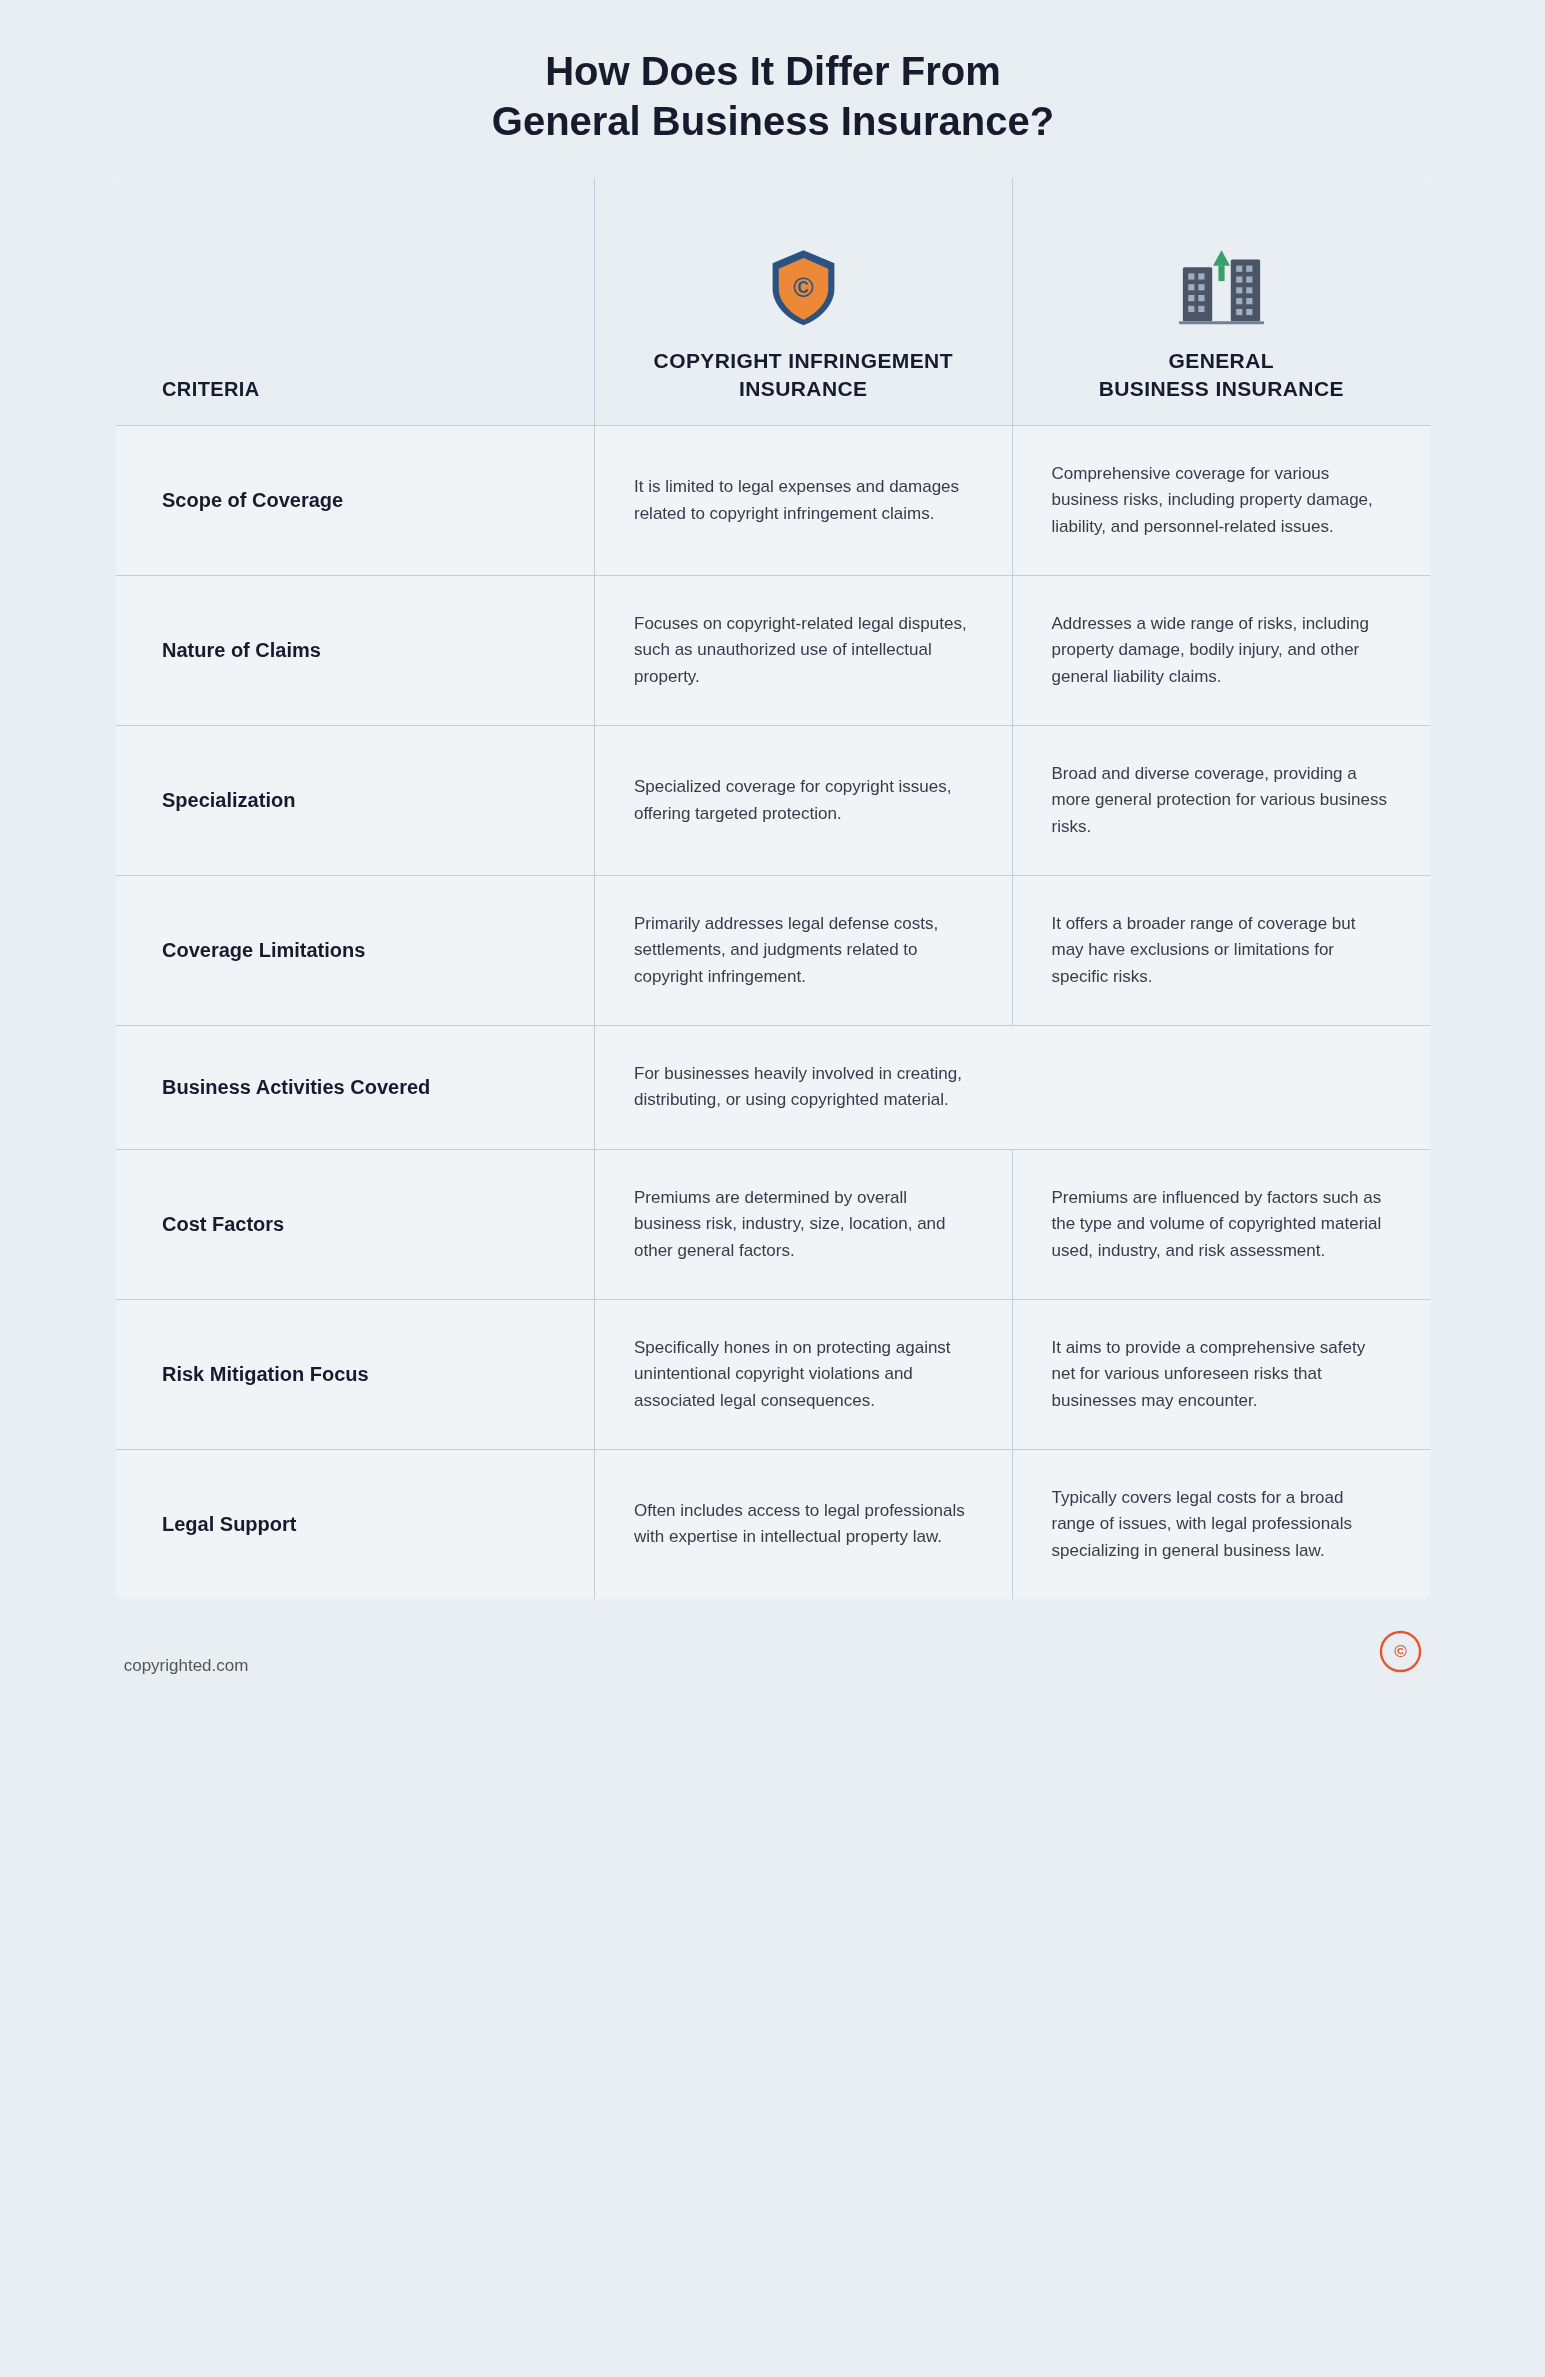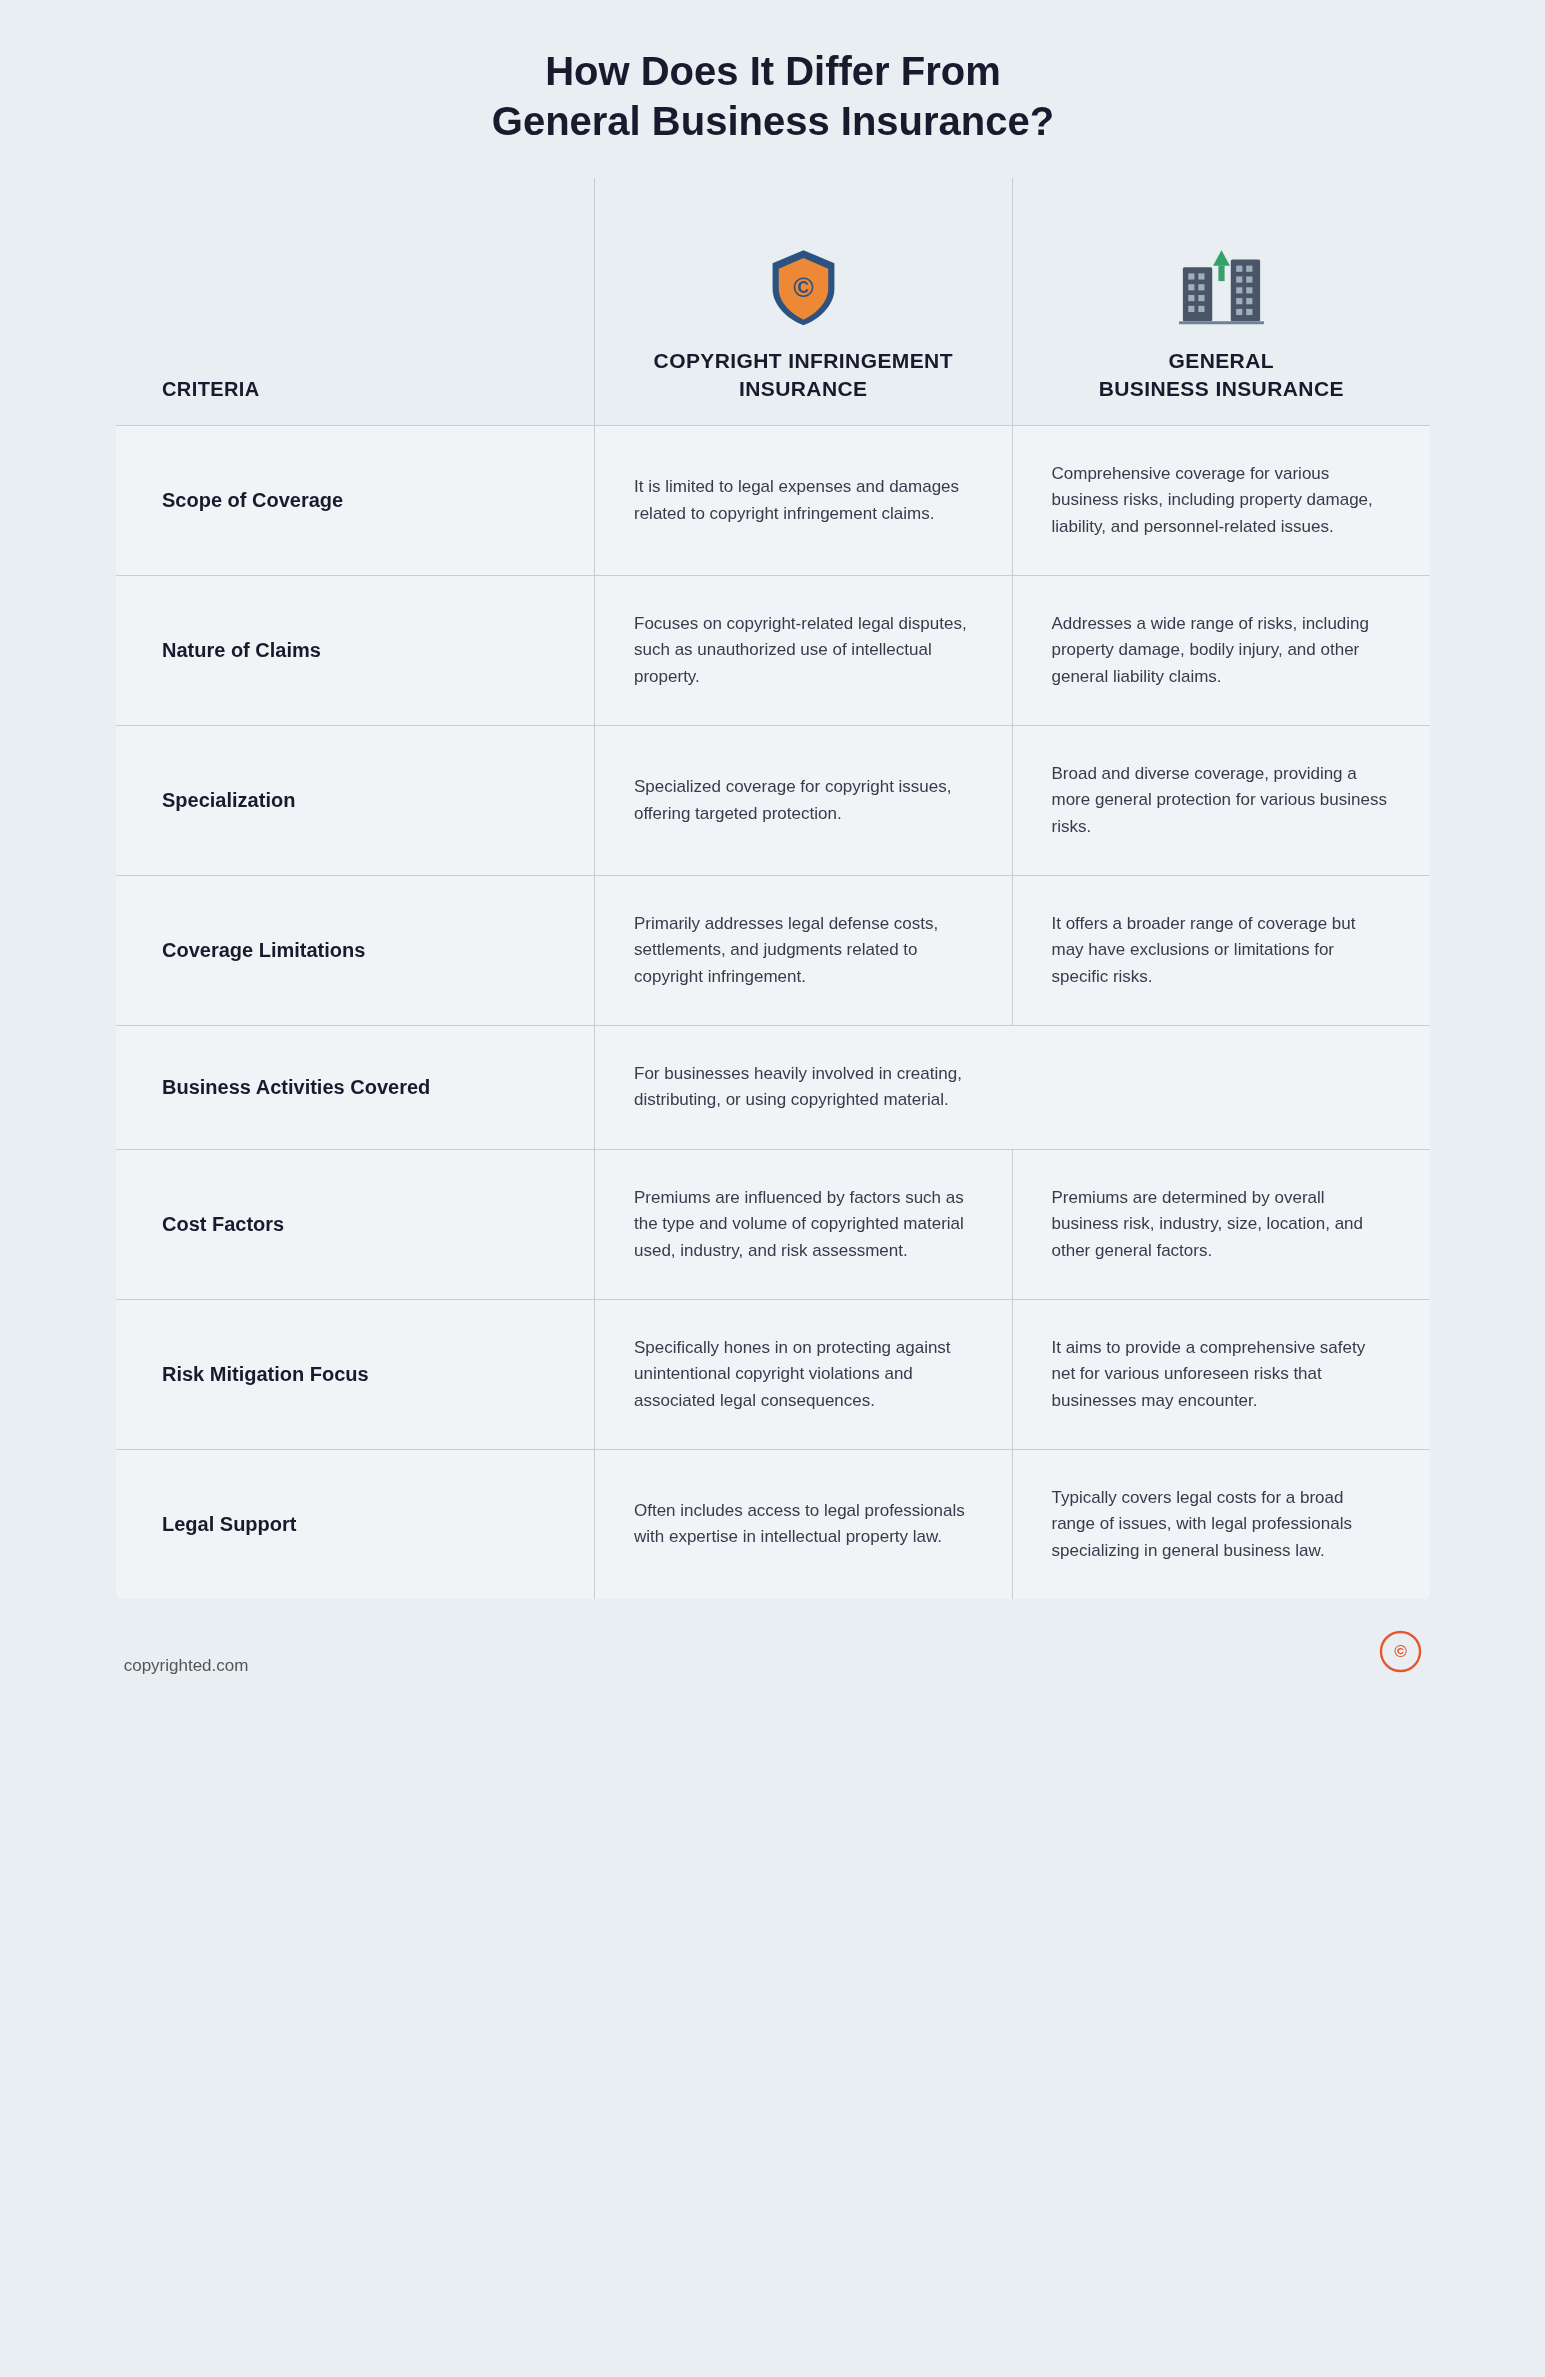--- a/index.html
+++ b/index.html
@@ -247,22 +247,22 @@
       <div class="row-cell content-cell">It offers a broader range of coverage but may have exclusions or limitations for specific risks.</div>
     </div>
 
     <div class="table-row">
       <div class="row-cell criteria-cell">Business Activities Covered</div>
       <div class="row-cell content-cell">For businesses heavily involved in creating, distributing, or using copyrighted material.</div>
     </div>
 
     <div class="table-row">
       <div class="row-cell criteria-cell">Cost Factors</div>
+      <div class="row-cell content-cell">Premiums are determined by overall business risk, industry, size, location, and other general factors.</div>
       <div class="row-cell content-cell">Premiums are influenced by factors such as the type and volume of copyrighted material used, industry, and risk assessment.</div>
-      <div class="row-cell content-cell">Premiums are determined by overall business risk, industry, size, location, and other general factors.</div>
     </div>
 
     <div class="table-row">
       <div class="row-cell criteria-cell">Risk Mitigation Focus</div>
       <div class="row-cell content-cell">Specifically hones in on protecting against unintentional copyright violations and associated legal consequences.</div>
       <div class="row-cell content-cell">It aims to provide a comprehensive safety net for various unforeseen risks that businesses may encounter.</div>
     </div>
 
     <div class="table-row">
       <div class="row-cell criteria-cell">Legal Support</div>

